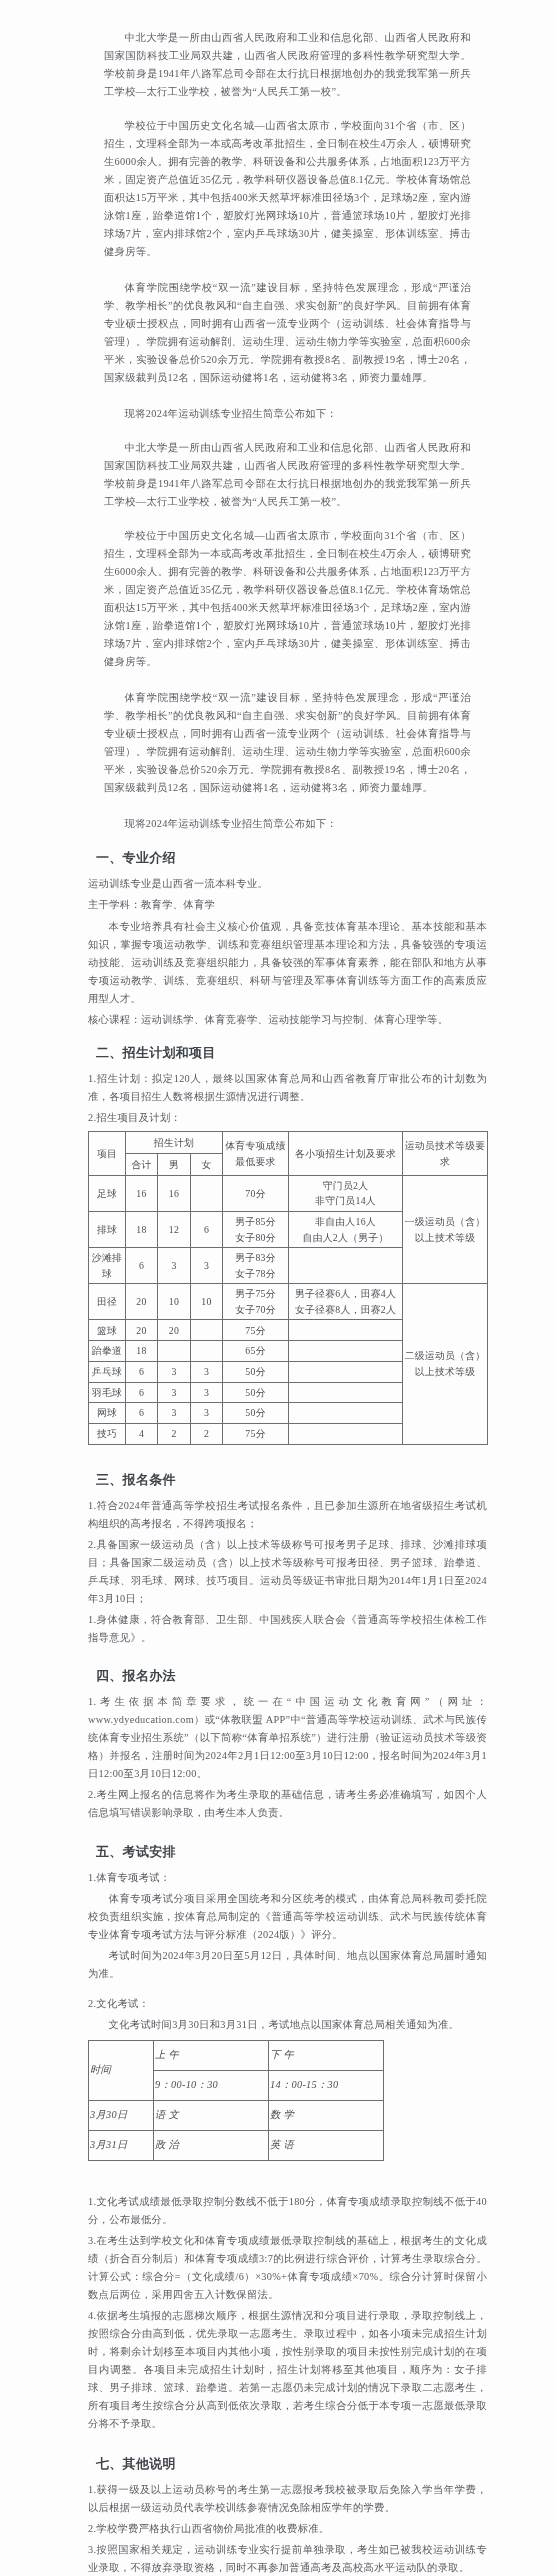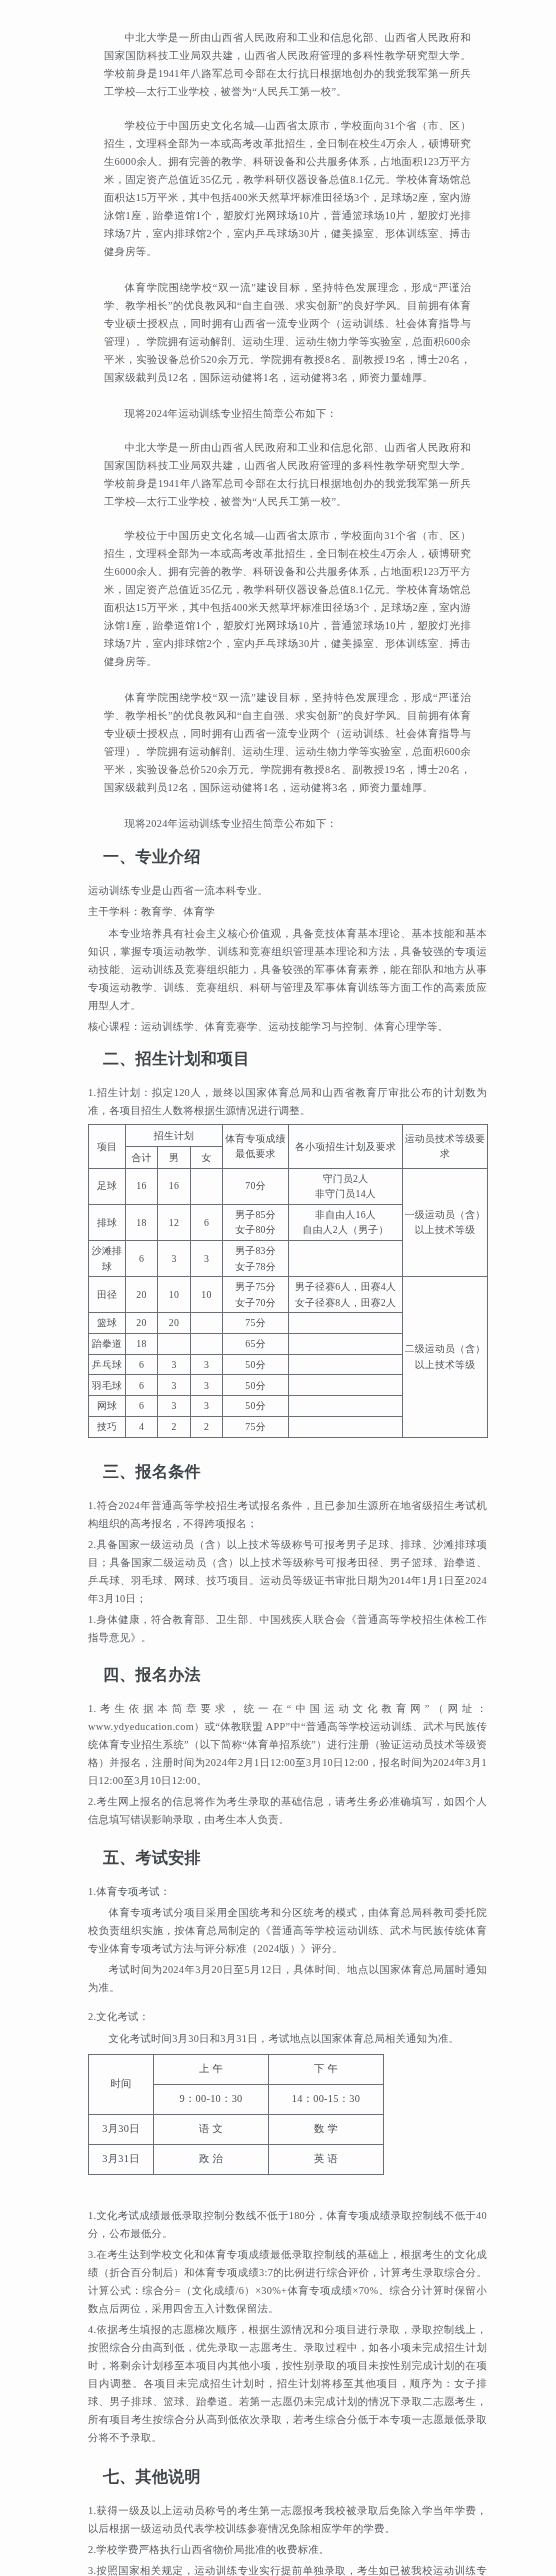--- a/index.html
+++ b/index.html
@@ -19,46 +19,46 @@
     padding-top:13.4px;
     font-size:10.3px;
     line-height:18px;
     text-align:justify;
     letter-spacing:0.3px;
   }
   .p{margin:16px;}
   .ind{text-indent:2em;}
   .sp{margin-top:18px;}
   .h{
-    font-family:Liberation Mono, monospace;
+    font-family:Liberation Serif, serif;
     font-weight:bold;
     color:#3f444a;
-    margin:15px;
-    font-size:16px;
+    margin:8px;
+    font-size:13px;
   }
   .item{margin:3.1px 0 0 0;}
   table{border-collapse:collapse;table-layout:fixed;}
   .plan-table{width:399px;margin-top:4.1px;font-size:9.8px;line-height:15.5px;color:#4a4f55;}
   .plan-table td{
     border:0.5px solid #6a6f75;
     text-align:center;
     vertical-align:middle;
     padding:2.1px 1.5px;
     overflow:hidden;
   }
   .plan-table .hd{padding:2.6px 1px;}
   .rowtall td{height:29px;}
   .rowshort td{height:15.5px;}
   .exam-table{width:295px;margin-top:6.2px;font-size:10.3px;color:#4a4f55;}
   .exam-table td{
     border:0.5px solid #6a6f75;
-    text-align:center;
     vertical-align:middle;
     height:27px;
     padding:1px;
+    font-style:italic;
   }
 </style>
 </head>
 <body>
 
 <div class="page">
   <div class="content">
 
     <div>
       <p class="p ind">中北大学是一所由山西省人民政府和工业和信息化部、山西省人民政府和国家国防科技工业局双共建，山西省人民政府管理的多科性教学研究型大学。学校前身是1941年八路军总司令部在太行抗日根据地创办的我党我军第一所兵工学校—太行工业学校，被誉为“人民兵工第一校”。</p>
@@ -78,20 +78,21 @@
       <p class="h">一、专业介绍</p>
       <p class="p item">运动训练专业是山西省一流本科专业。</p>
       <p class="p item">主干学科：教育学、体育学</p>
       <p class="p item ind">本专业培养具有社会主义核心价值观，具备竞技体育基本理论、基本技能和基本知识，掌握专项运动教学、训练和竞赛组织管理基本理论和方法，具备较强的专项运动技能、运动训练及竞赛组织能力，具备较强的军事体育素养，能在部队和地方从事专项运动教学、训练、竞赛组织、科研与管理及军事体育训练等方面工作的高素质应用型人才。</p>
       <p class="p item">核心课程：运动训练学、体育竞赛学、运动技能学习与控制、体育心理学等。</p>
     </div>
 
     <div style="margin-top:15.5px;">
       <p class="h">二、招生计划和项目</p>
       <p class="p item">1.招生计划：拟定120人，最终以国家体育总局和山西省教育厅审批公布的计划数为准，各项目招生人数将根据生源情况进行调整。</p>
+      <p class="p item">2.招生项目及计划：</p>
 
       <table class="plan-table">
         <colgroup>
           <col style="width:37px">
             <col style="width:32px">
             <col style="width:33px">
             <col style="width:32px">
           <col style="width:66px">
             <col style="width:114px">
             <col style="width:85px">

